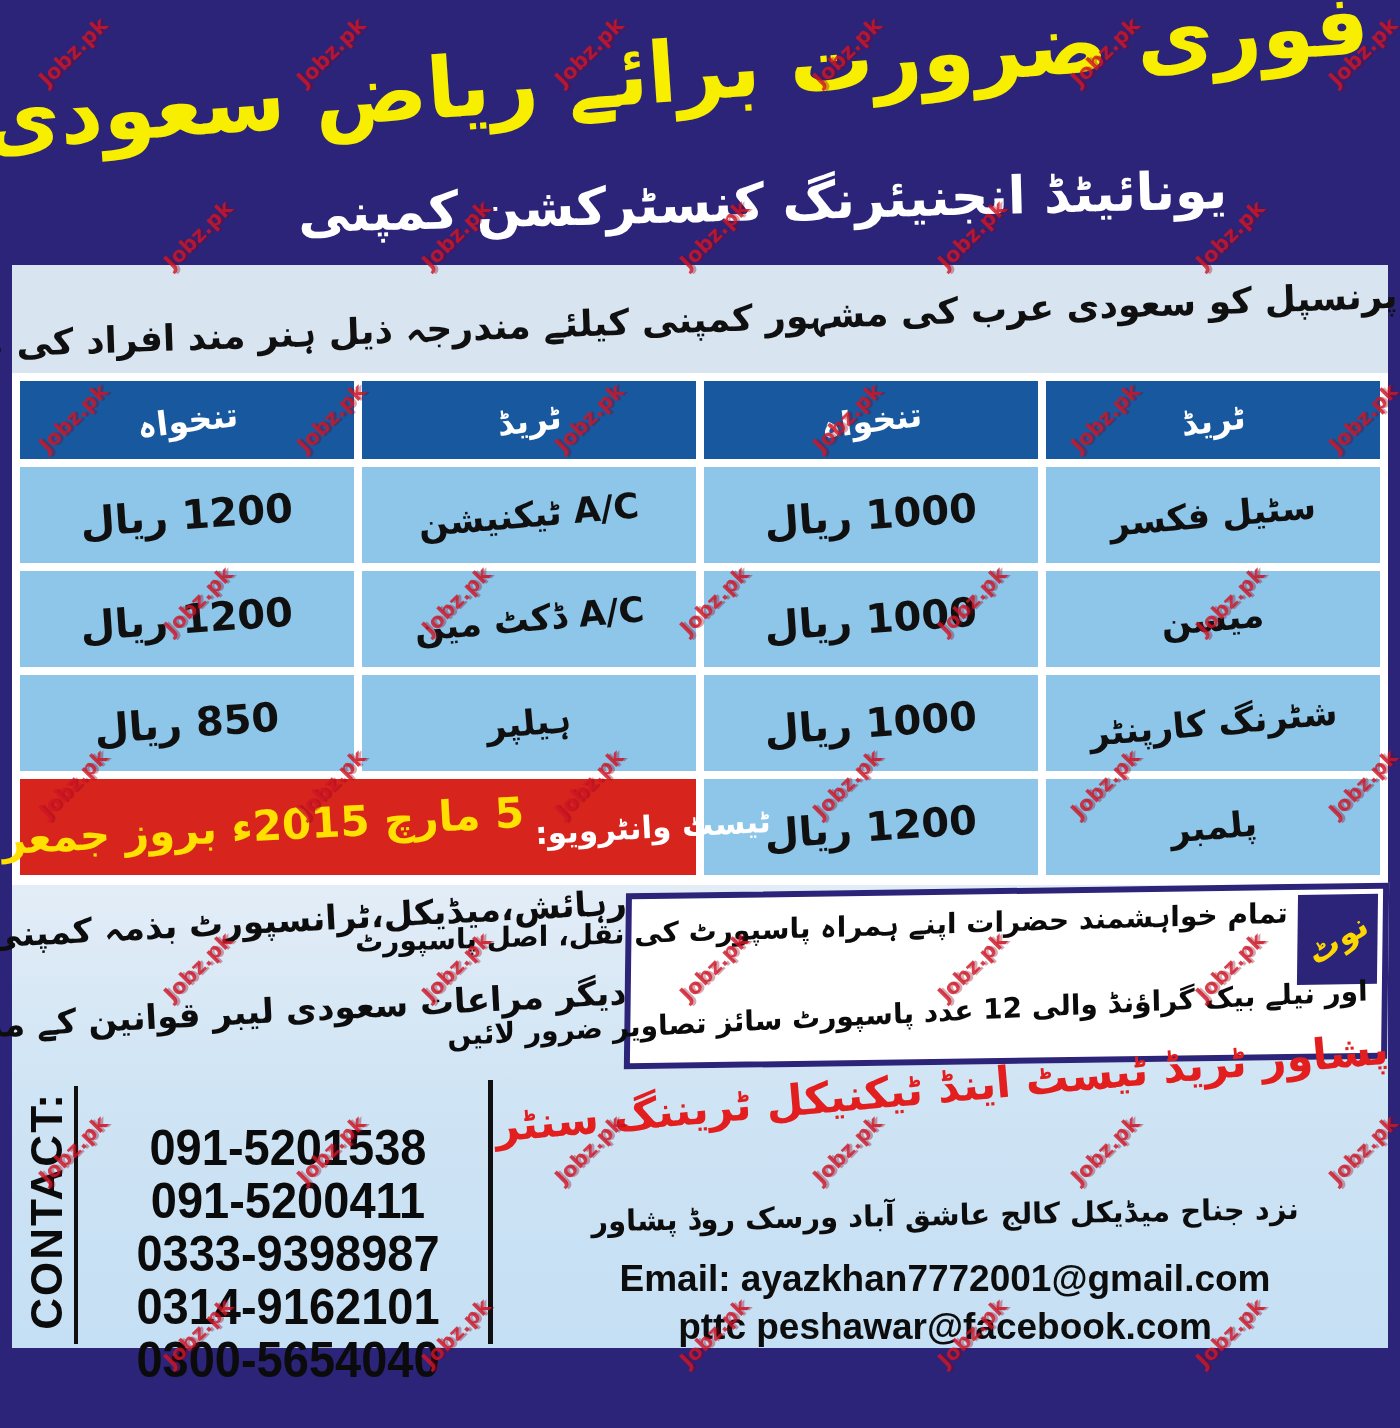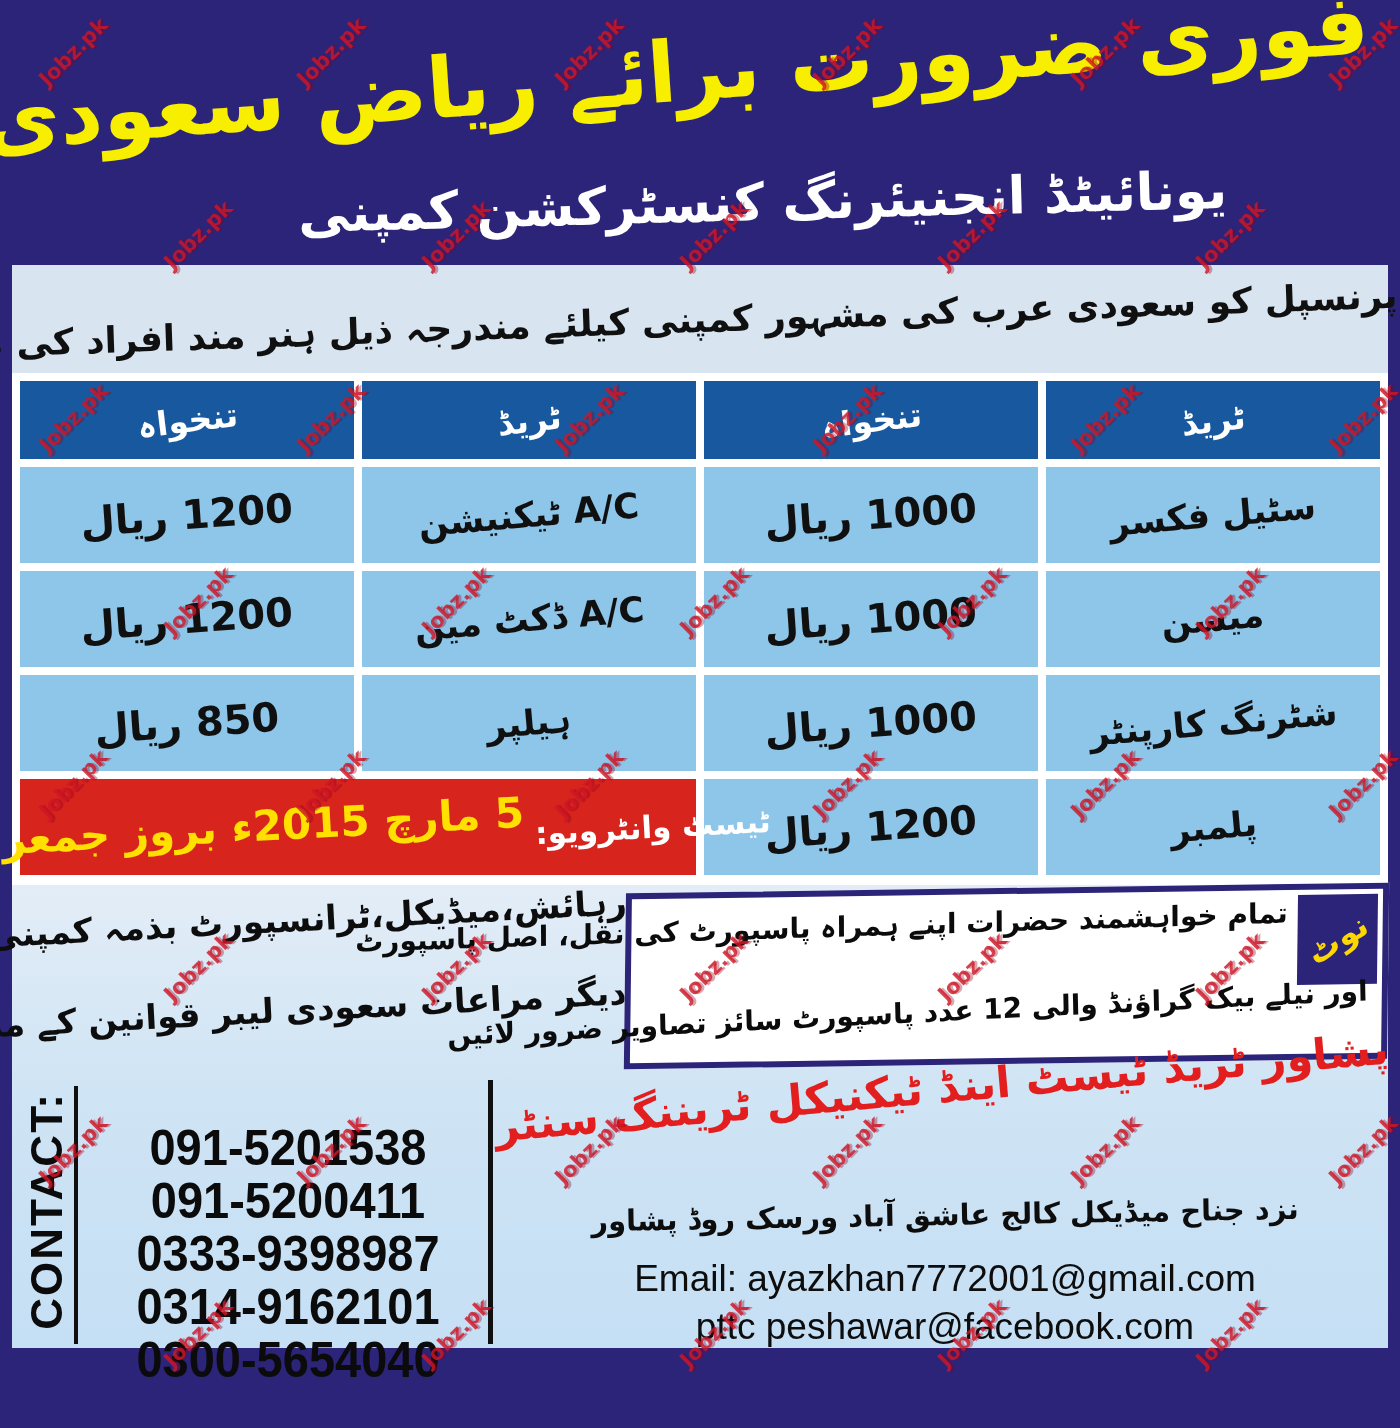--- a/index.html
+++ b/index.html
@@ -98,21 +98,21 @@
   .cname{
     position:absolute;left:505px;top:1062px;width:885px;text-align:center;direction:rtl;
     font-size:43px;font-weight:bold;color:#e31e1e;transform:rotate(-5deg);white-space:nowrap;
   }
   .caddr{
     position:absolute;left:505px;top:1198px;width:880px;text-align:center;direction:rtl;
     font-size:29px;font-weight:bold;color:#0d0d0d;transform:rotate(-1deg);white-space:nowrap;
   }
   .cem1,.cem2{
     position:absolute;left:505px;width:880px;text-align:center;
-    font-size:37px;font-weight:normal;color:#0d0d0d;
+    font-size:37px;font-weight:bold;color:#0d0d0d;
     font-family:"Liberation Sans",sans-serif;white-space:nowrap;
   }
   .cem1{top:1258px;}
   .cem2{top:1306px;}
   
   .footer{
     position:absolute;left:12px;top:1352px;width:1376px;height:68px;
     background:#f4af03;display:flex;align-items:center;justify-content:center;
   }
   .footer span{

